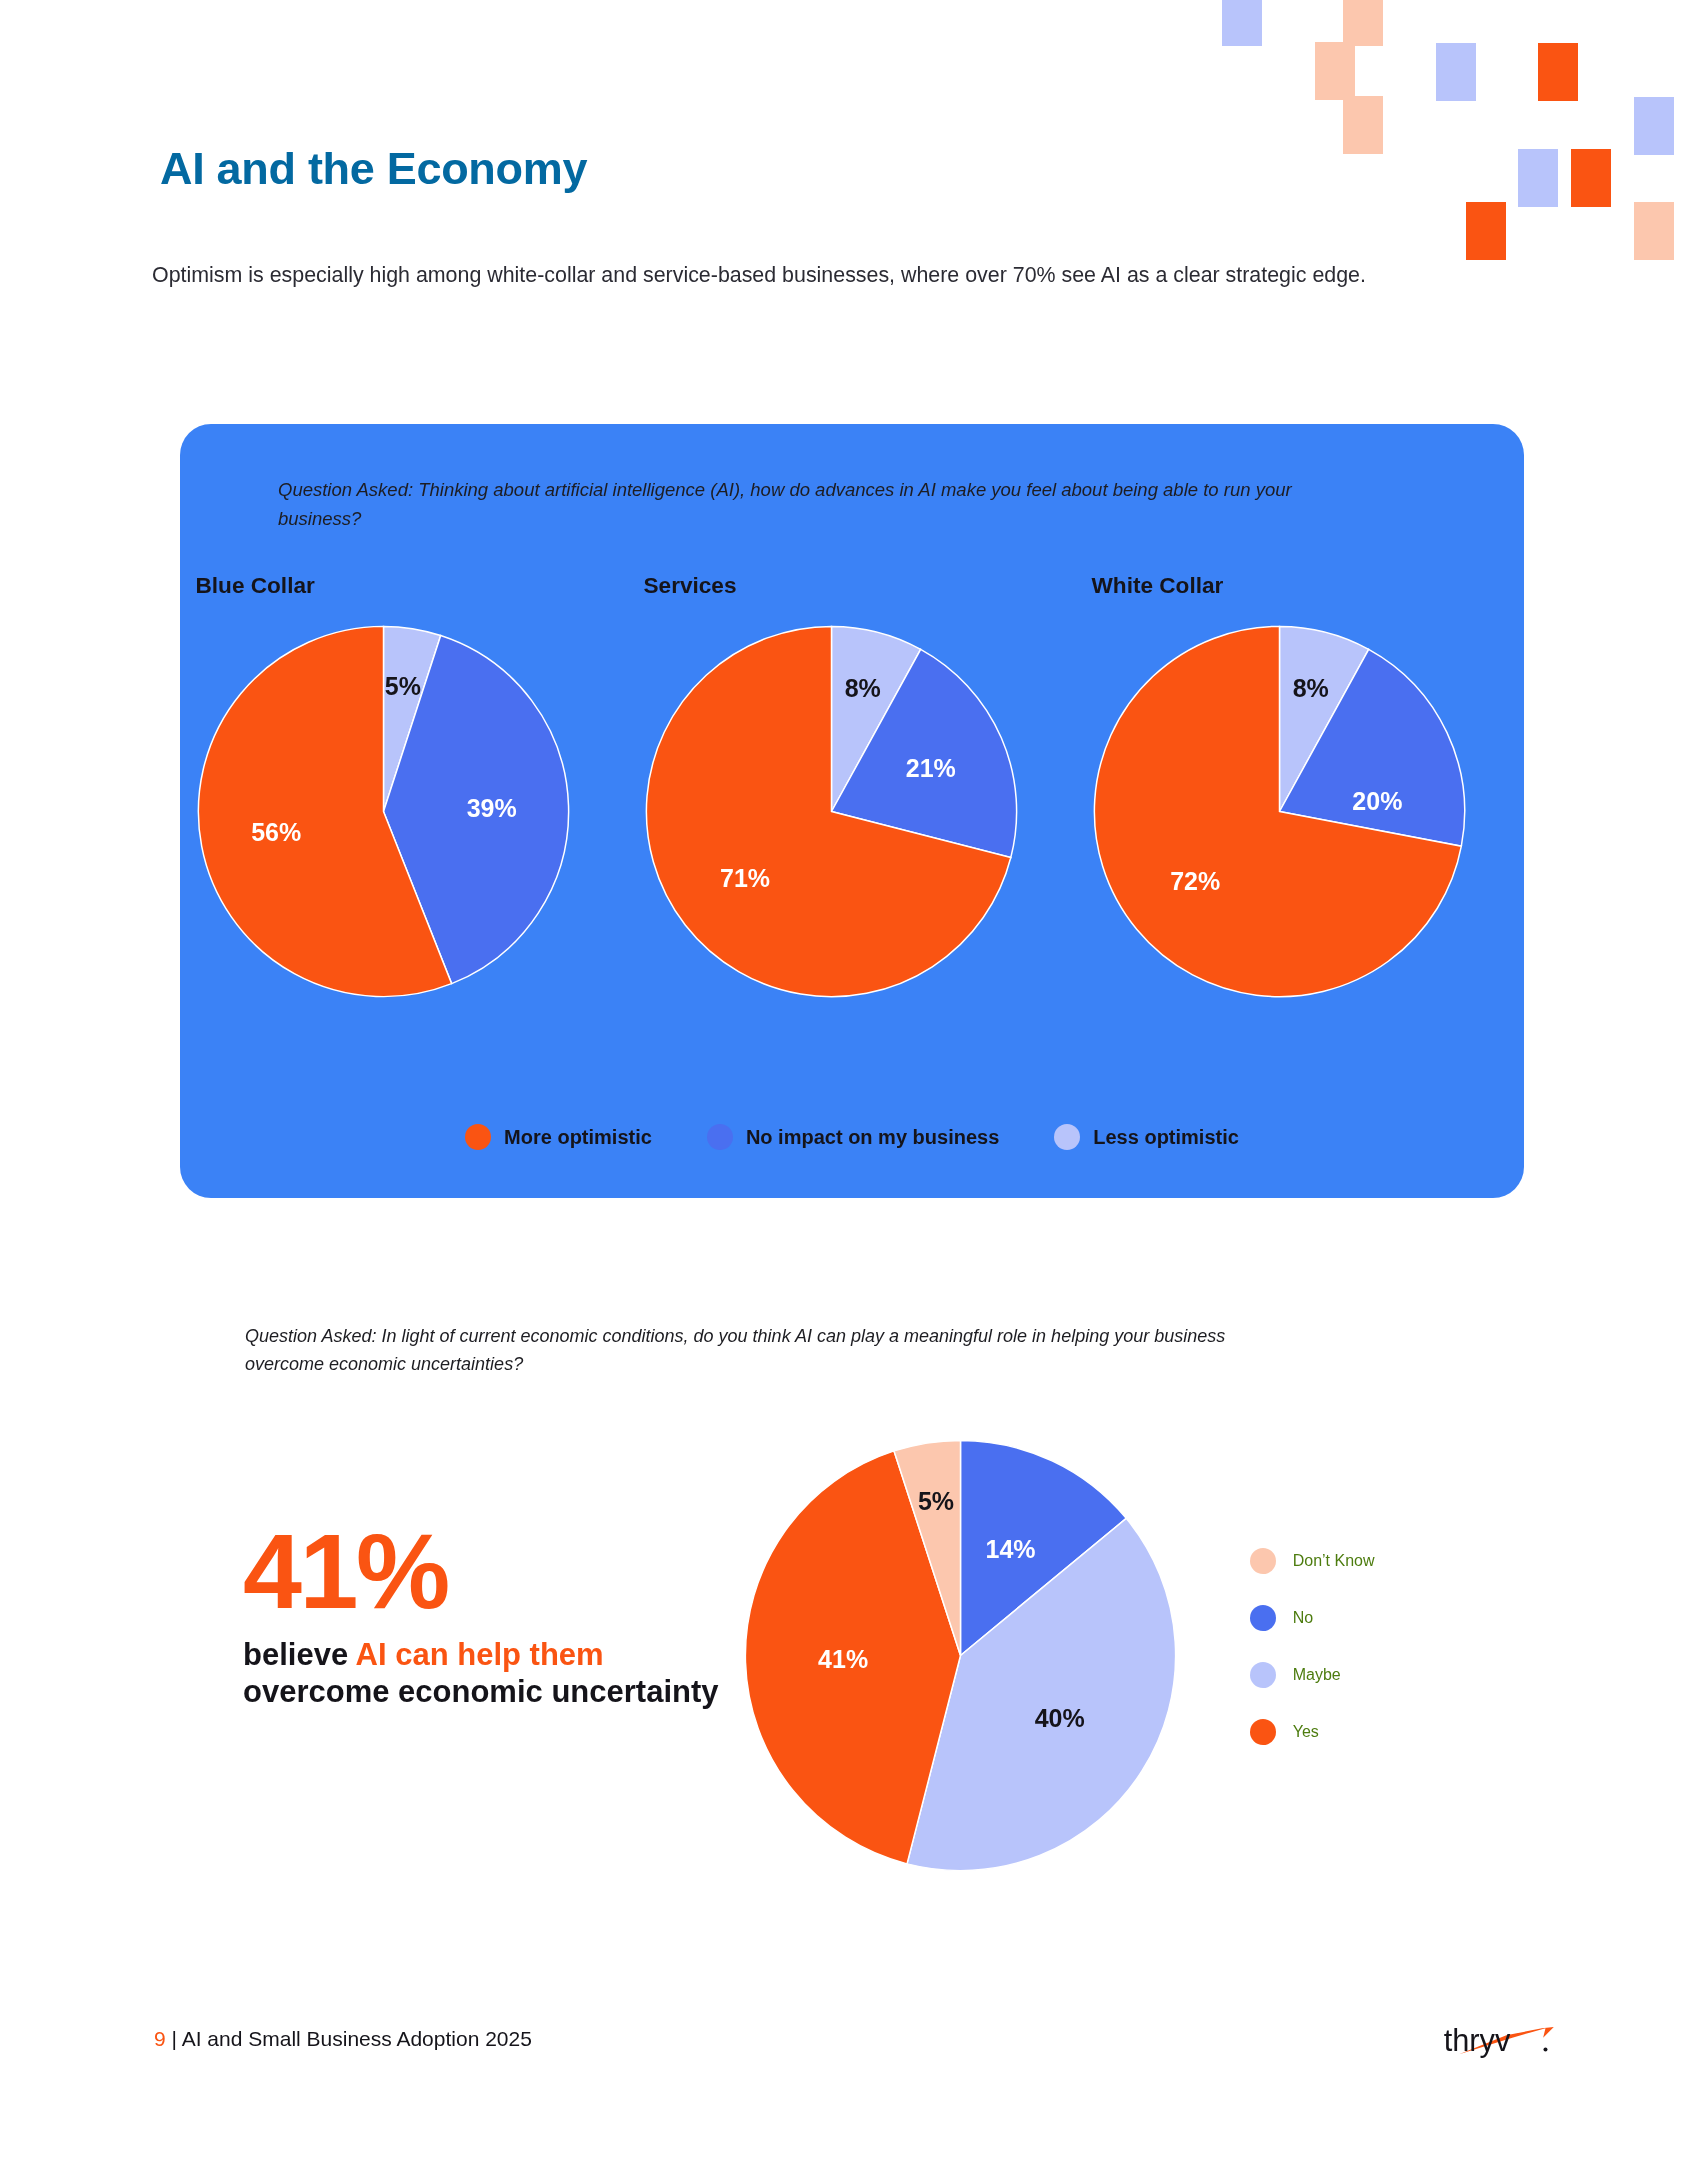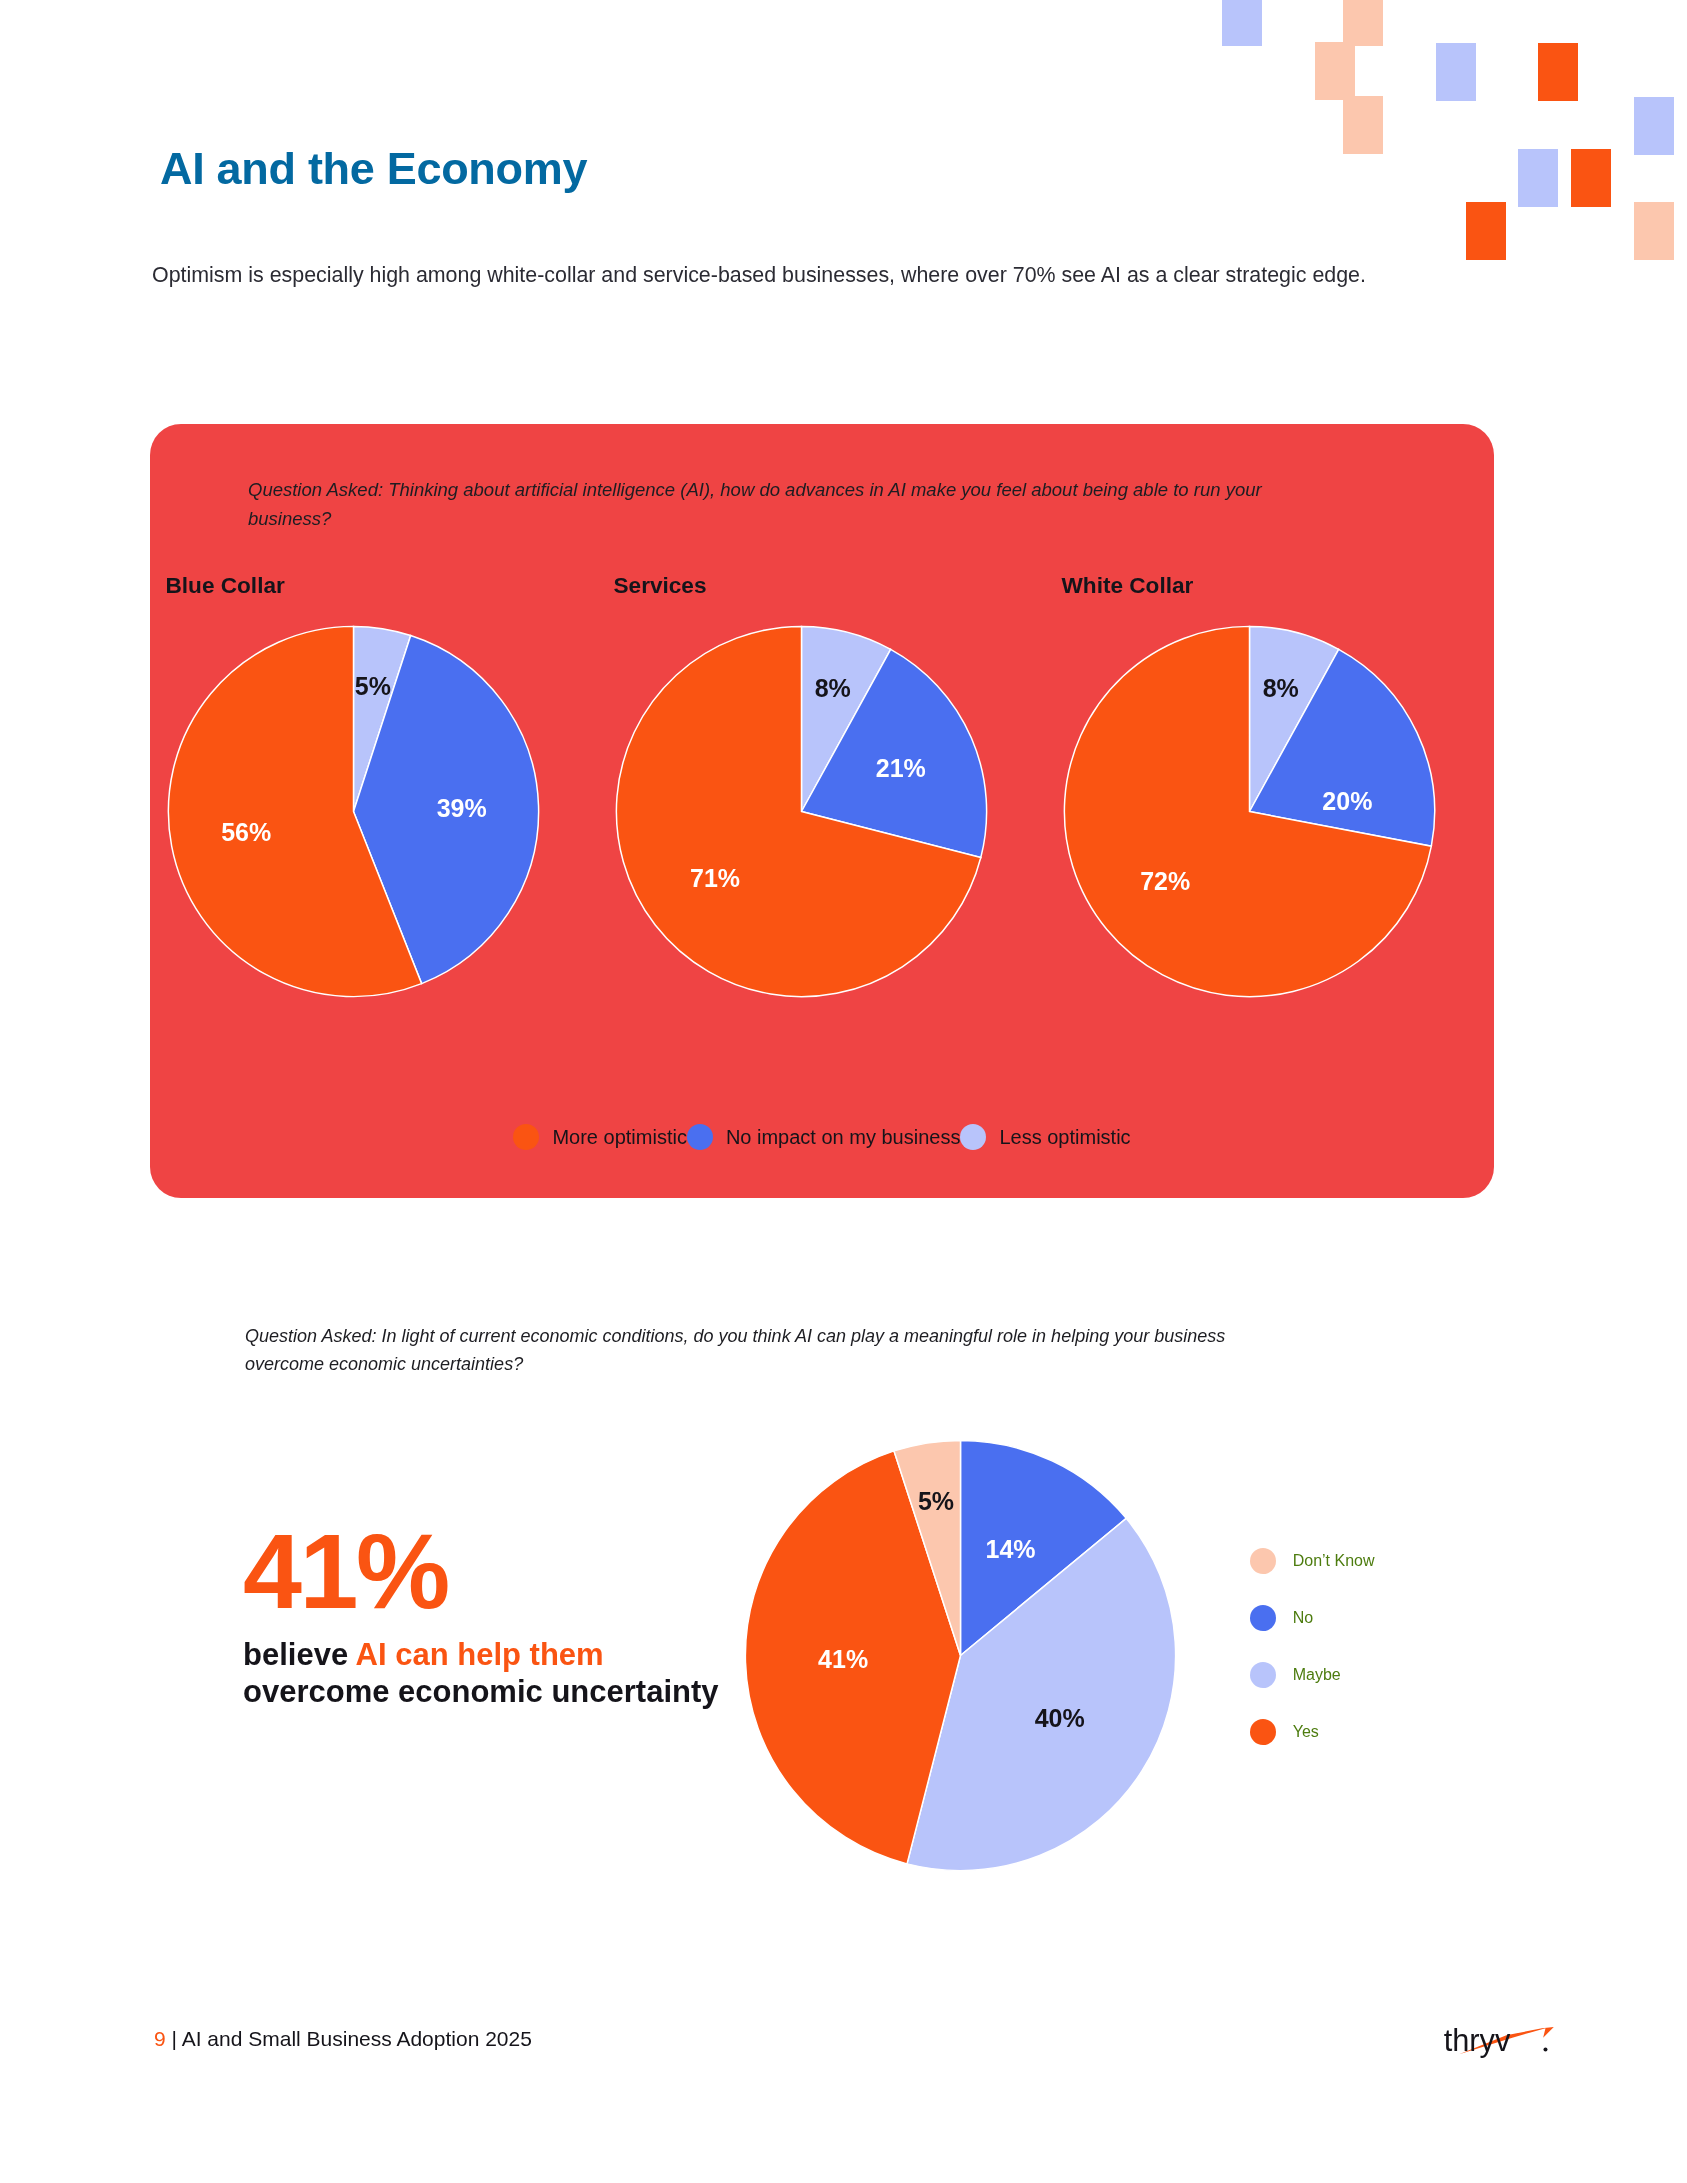--- a/index.html
+++ b/index.html
@@ -30,23 +30,23 @@
     width: 1238px;
     font-size: 21.4px;
     line-height: 1.45;
     color: #2b2b33;
     font-weight: 400;
   }
 
   
   .card {
     position: absolute;
-    left: 150px; top: 424px;
+    left: 180px; top: 424px;
     width: 1344px; height: 774px;
-    background: #ef4444;
+    background: #3b82f6;
     border-radius: 31px;
   }
   .card-question {
     position: absolute;
     left: 98px; top: 52px;
     width: 1024px;
     font-size: 18.5px;
     font-style: italic;
     line-height: 1.55;
     color: #1d1d22;
@@ -74,20 +74,22 @@
     transform: translate(-50%, -50%);
     white-space: nowrap;
   }
 
   .legend-row {
     position: absolute;
     left: 0; bottom: 48px;
     width: 1344px;
     display: flex;
     justify-content: center;
+    gap: 55px;
+    font-weight: bold;
   }
   .legend-item { display: flex; align-items: center; gap: 13px; }
   .legend-dot { width: 26px; height: 26px; border-radius: 50%; flex: none; }
   .legend-text { font-size: 20px; color: #15141a; }
 
   
   .q2 {
     position: absolute;
     left: 245px; top: 1323px;
     width: 1048px;

